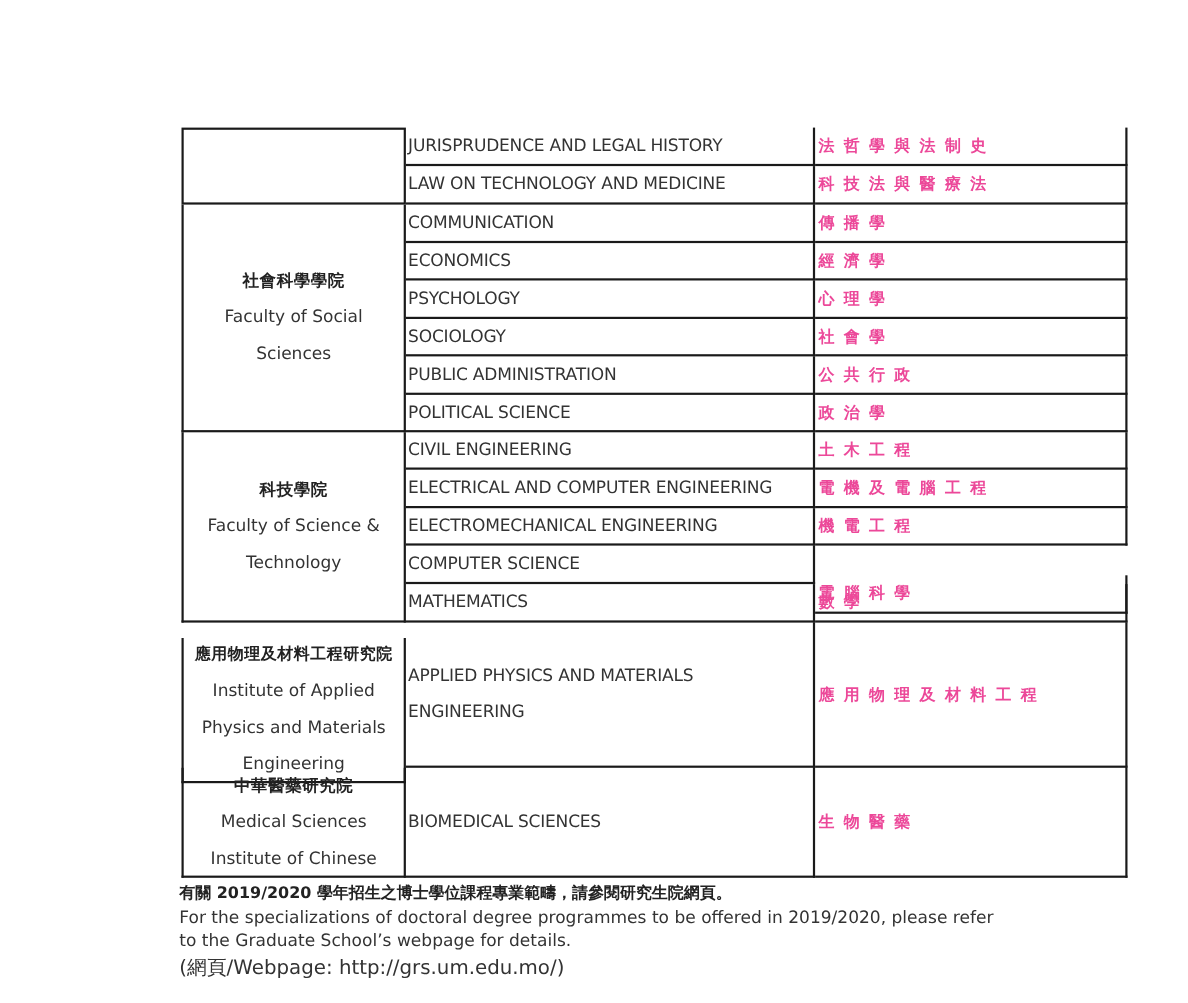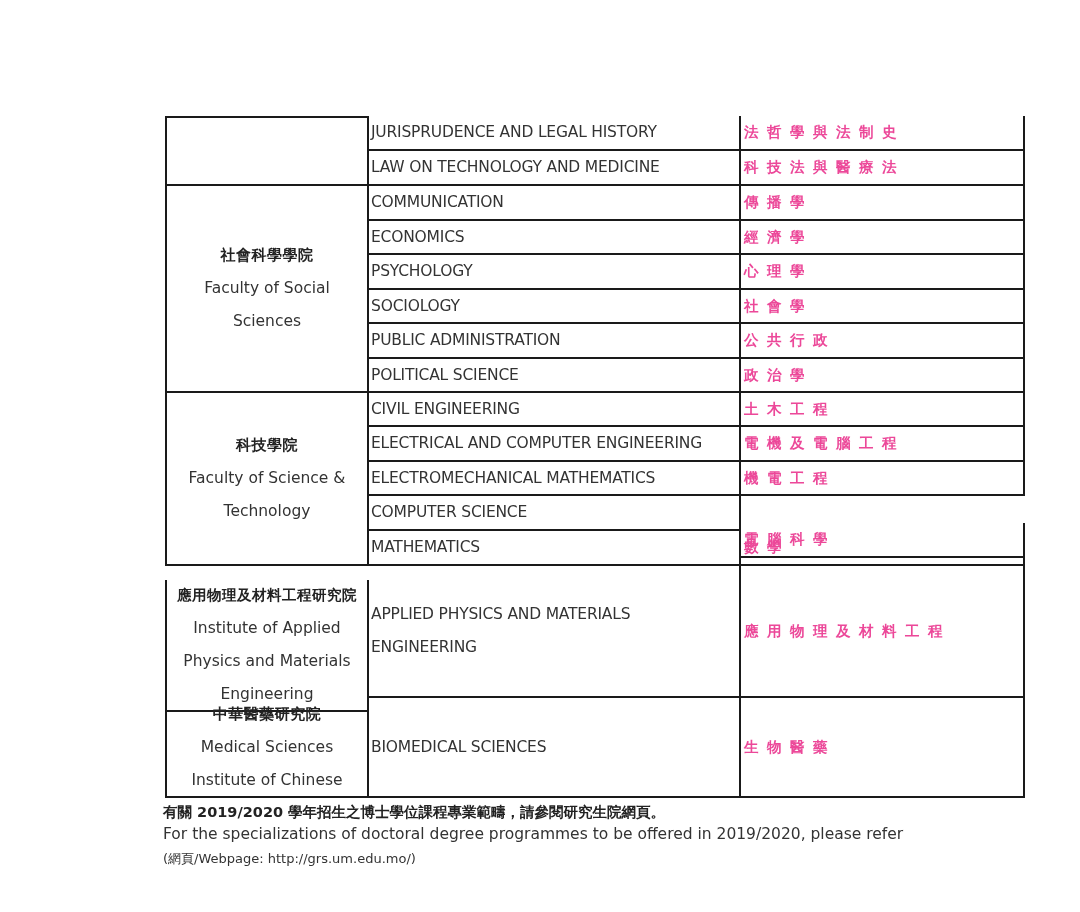--- a/index.html
+++ b/index.html
@@ -101,21 +101,21 @@
       line-height: 24px;
       white-space: nowrap;
     }
     .note-en {
       font-size: 15.5px;
       color: #333;
       line-height: 21px;
       white-space: nowrap;
     }
     .note-web {
-      font-size: 13px;
+      font-size: 18px;
       color: #333;
       line-height: 24px;
       margin-top: 2px;
       white-space: nowrap;
     }
   </style>
 </head>
 <body>
 
 <div class="page">
@@ -168,21 +168,21 @@
     </div>
     <div class="cell prog" style="top:277px;height:34px;">
         <span>CIVIL ENGINEERING</span>
       </div>
     <div class="cell zhprog" style="top:277px;height:34px;">土木工程</div>
     <div class="cell prog" style="top:311px;height:35px;">
         <span>ELECTRICAL AND COMPUTER ENGINEERING</span>
       </div>
     <div class="cell zhprog" style="top:311px;height:35px;">電機及電腦工程</div>
     <div class="cell prog" style="top:346px;height:34px;">
-        <span>ELECTROMECHANICAL MATHEMATICS</span>
+        <span>ELECTROMECHANICAL ENGINEERING</span>
       </div>
     <div class="cell zhprog" style="top:346px;height:34px;">機電工程</div>
     <div class="cell prog" style="top:380px;height:35px;">
         <span>COMPUTER SCIENCE</span>
       </div>
     <div class="cell zhprog" style="top:380px;height:35px;margin-top:27px;">電腦科學</div>
     <div class="cell prog" style="top:415px;height:35px;">
         <span>MATHEMATICS</span>
       </div>
     <div class="cell zhprog" style="top:415px;height:35px;">數學</div>
@@ -206,15 +206,16 @@
     </div>
     <div class="cell prog" style="top:582px;height:100px;">
         <span>BIOMEDICAL SCIENCES</span>
       </div>
     <div class="cell zhprog" style="top:582px;height:100px;">生物醫藥</div>
   </div>
 
   <div class="notes">
     <div class="note-zh">有關 2019/2020 學年招生之博士學位課程專業範疇，請參閱研究生院網頁。</div>
     <div class="note-en">For the specializations of doctoral degree programmes to be offered in 2019/2020, please refer</div>
+    <div class="note-en">to the Graduate School’s webpage for details.</div>
     <div class="note-web">(網頁/Webpage: http://grs.um.edu.mo/)</div>
   </div>
 </div>
 
 </body></html>

